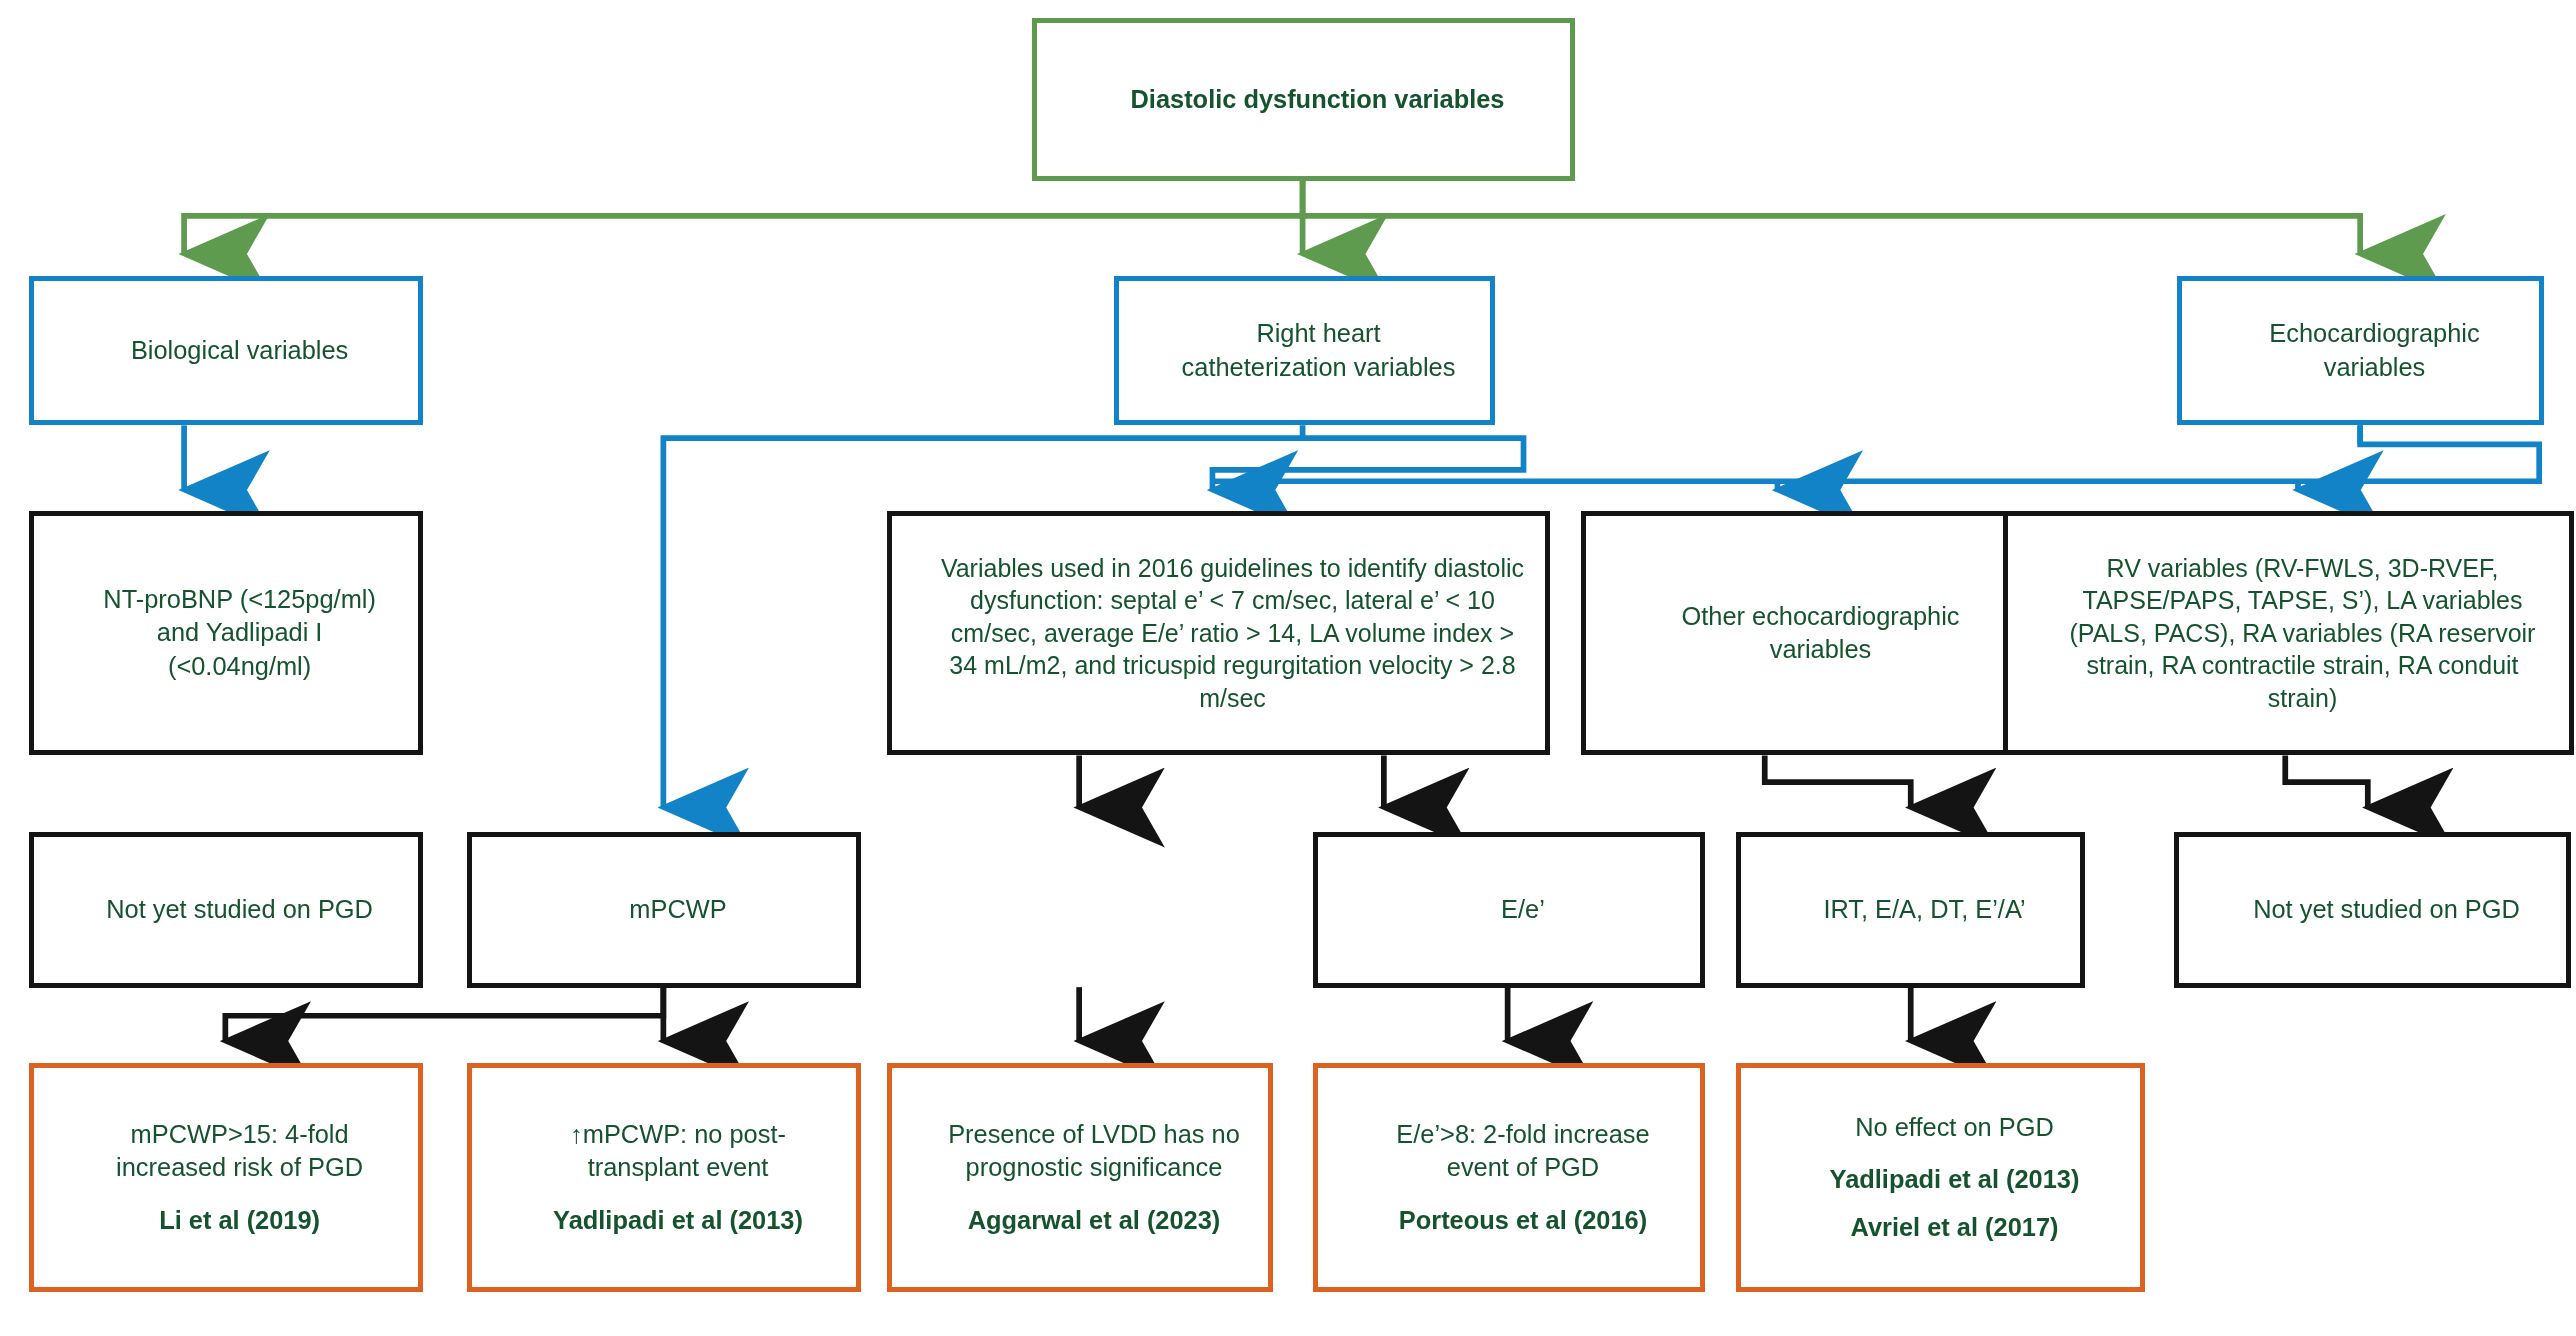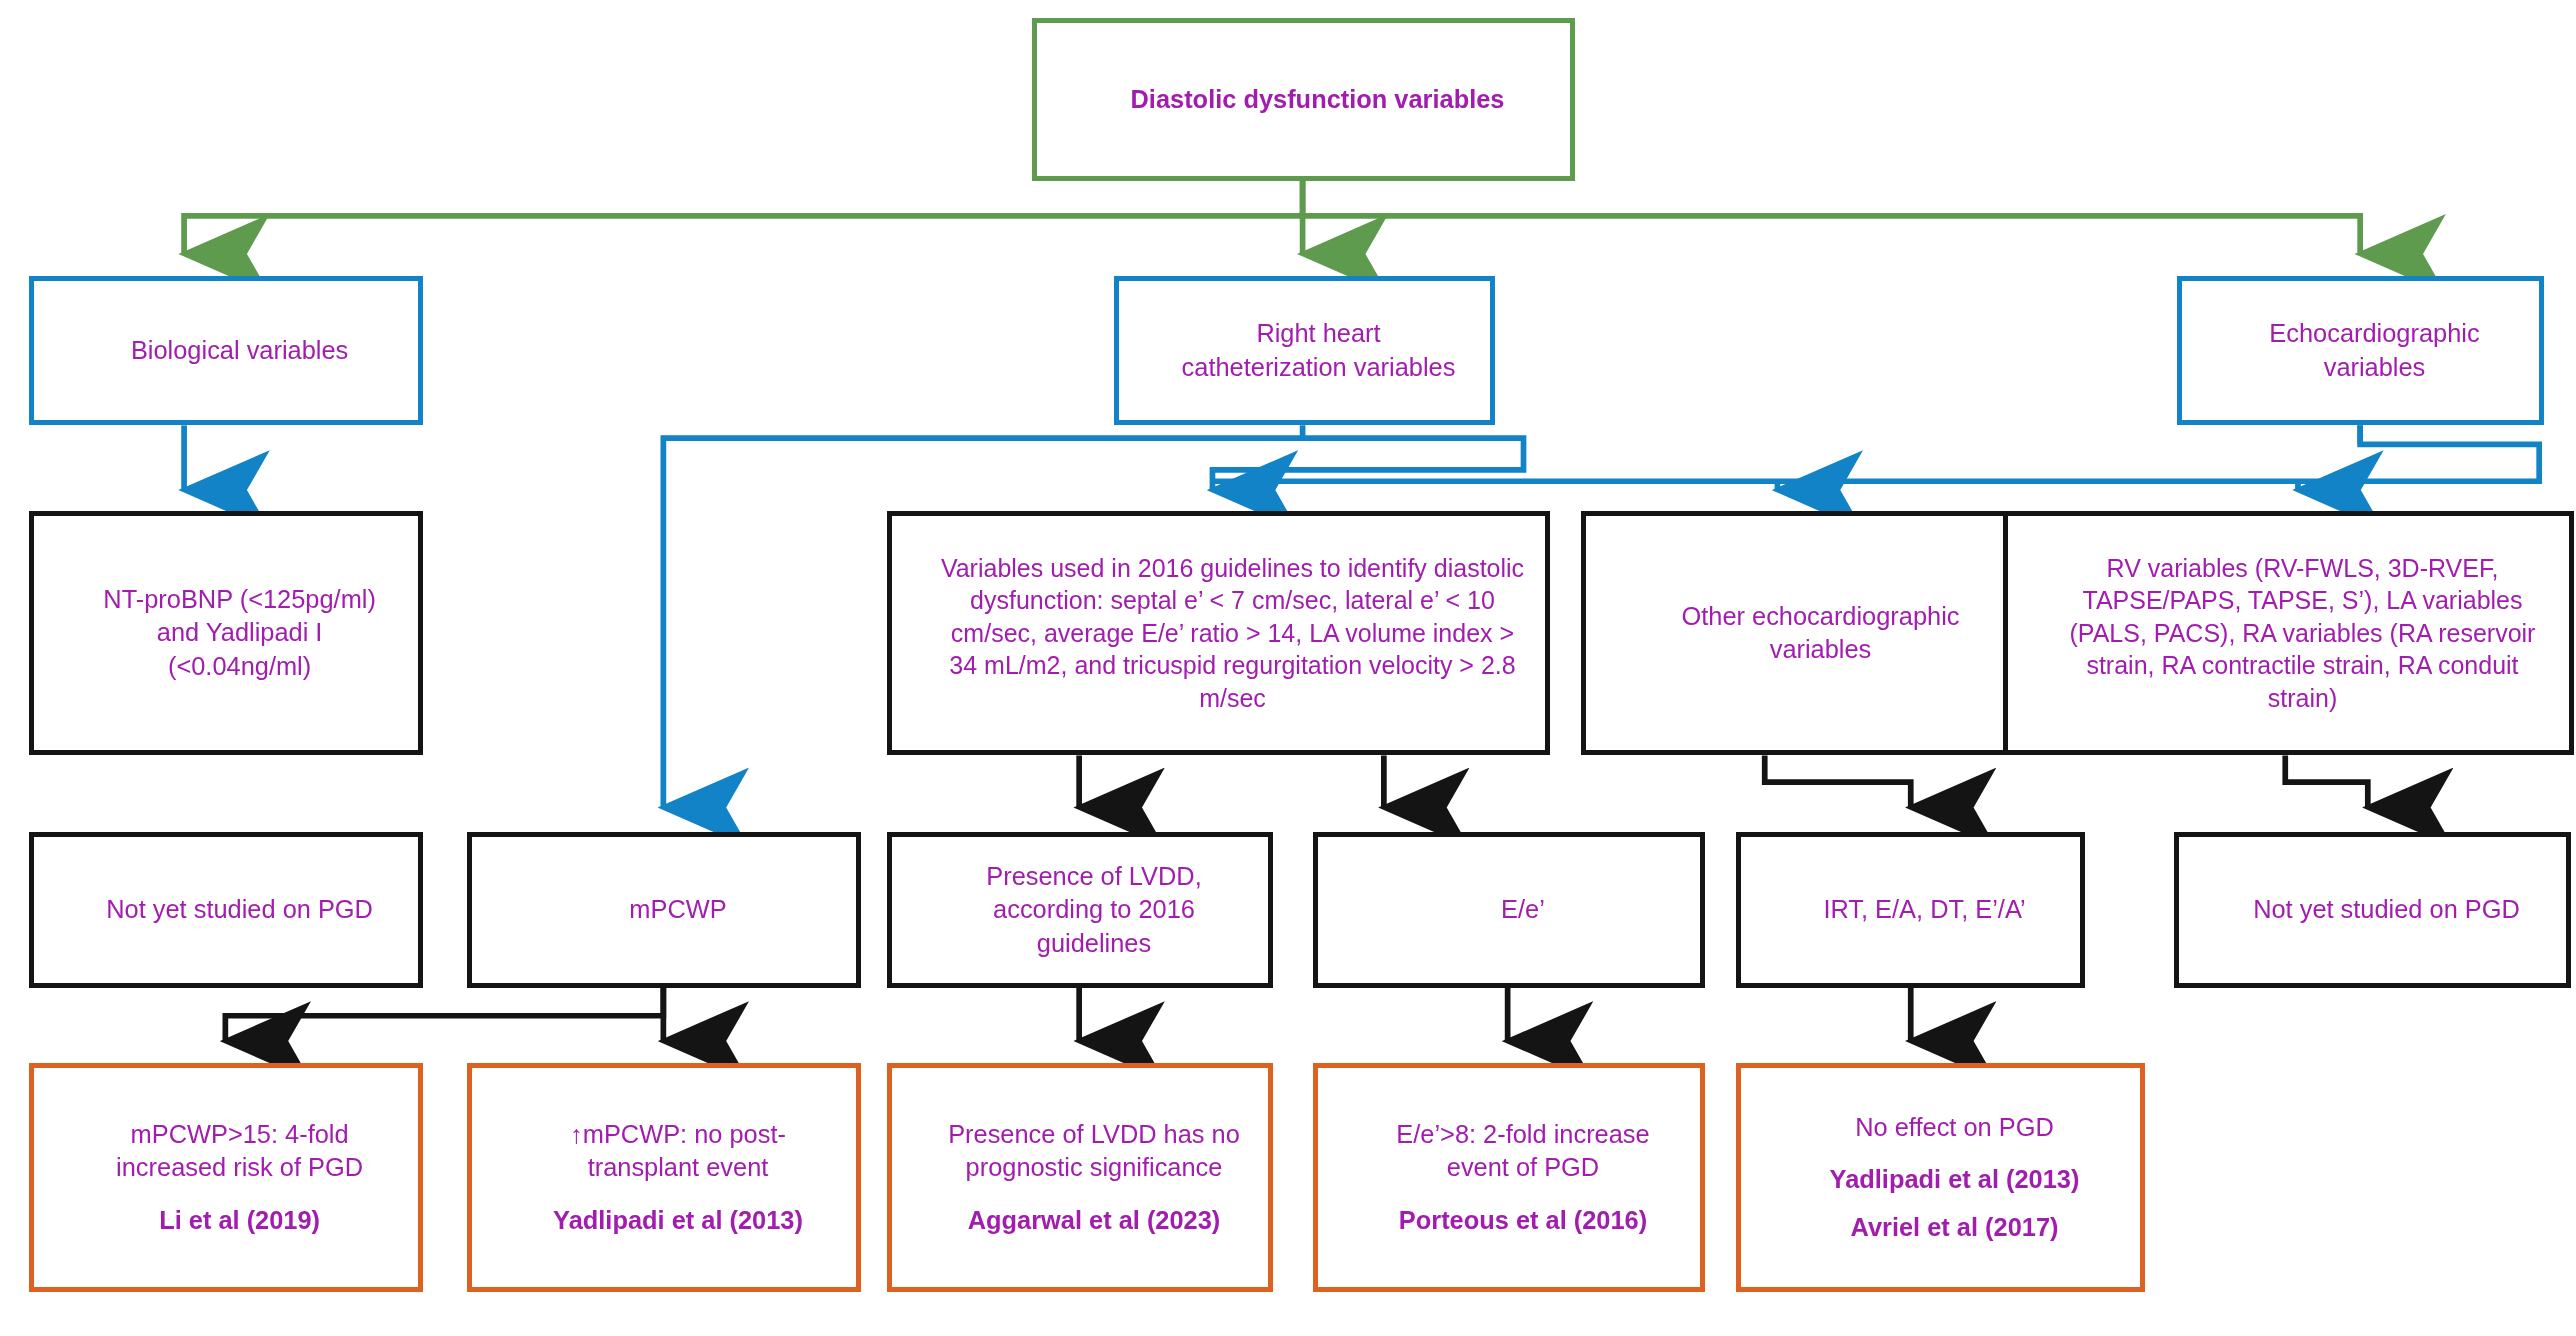--- a/index.html
+++ b/index.html
@@ -1,19 +1,19 @@
 <!DOCTYPE html>
 <html style="font-size:10.2px"><head>
 <meta charset="utf-8">
 <style>
   html,body{margin:0;padding:0;background:#ffffff;}
   body{font-family:"Liberation Sans",sans-serif;}
   #stage{position:relative;width:2576px;height:1337px;background:#fff;overflow:hidden;}
   .box{position:absolute;box-sizing:border-box;background:#fff;display:flex;align-items:center;justify-content:center;text-align:center;}
-  .box .txt{width:100%;padding:0 20px;box-sizing:border-box;color:#a21caf;line-height:1.30;margin-left:28px;}
+  .box .txt{width:100%;padding:0 20px;box-sizing:border-box;color:#14532d;line-height:1.30;margin-left:28px;}
   .green{border:5.7px solid #5E9B4E;}
   .blue{border:5.7px solid #1183C6;}
   .black{border:5.7px solid #141414;}
   .orange{border:5.7px solid #DD6120;}
   .t-title{font-size:25.4px;font-weight:bold;}
   .t-lvl2{font-size:25.4px;}
   .t-body{font-size:25.4px;}
   .t-small{font-size:25px;}
   .ref{font-weight:bold;display:block;margin-top:19px;}
   .ref2{font-weight:bold;display:block;margin-top:14px;}
@@ -120,27 +120,20 @@
   </div>
 
   <div class="box black" style="left:28.6px;top:832px;width:394px;height:156px;">
     <span class="txt t-body">Not yet studied on PGD</span>
   </div>
 
   <div class="box black" style="left:467px;top:832px;width:394px;height:156px;">
     <span class="txt t-body">mPCWP</span>
   </div>
 
-  <div class="box black" style="left:887px;top:832px;width:386px;height:156px;">
-    <span class="txt t-body">
-      <span>Presence of LVDD,</span><br>
-      <span>according to 2016</span><br>
-      <span>guidelines</span>
-    </span>
-  </div>
 
   <div class="box black" style="left:1313px;top:832px;width:392px;height:156px;">
     <span class="txt t-body">E/e’</span>
   </div>
 
   <div class="box black" style="left:1736px;top:832px;width:349px;height:156px;">
     <span class="txt t-body">IRT, E/A, DT, E’/A’</span>
   </div>
 
   <div class="box black" style="left:2174px;top:832px;width:397px;height:156px;">

